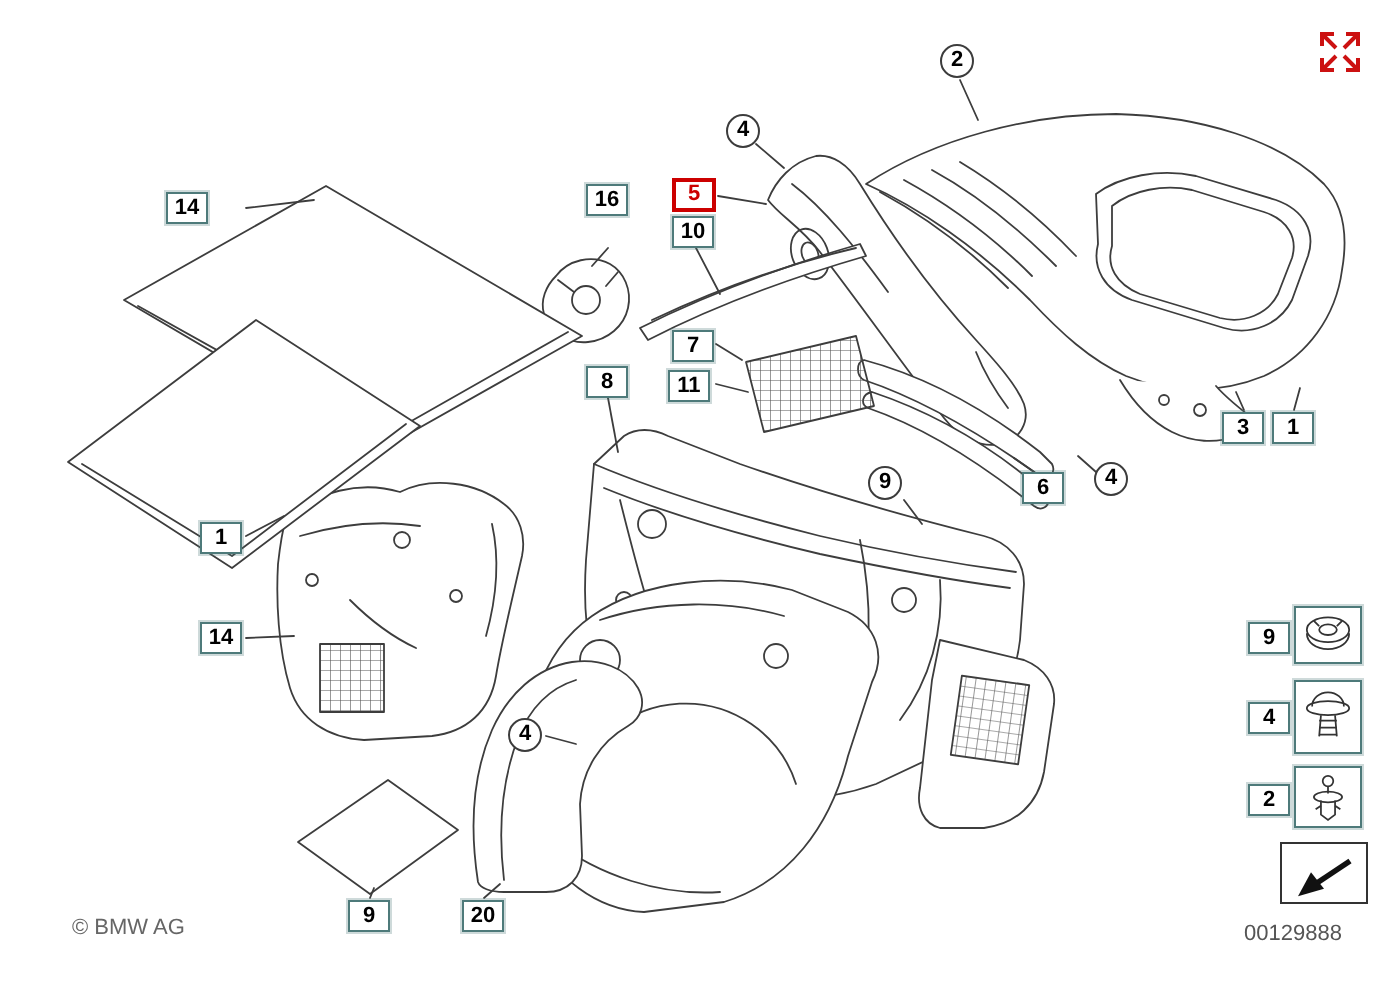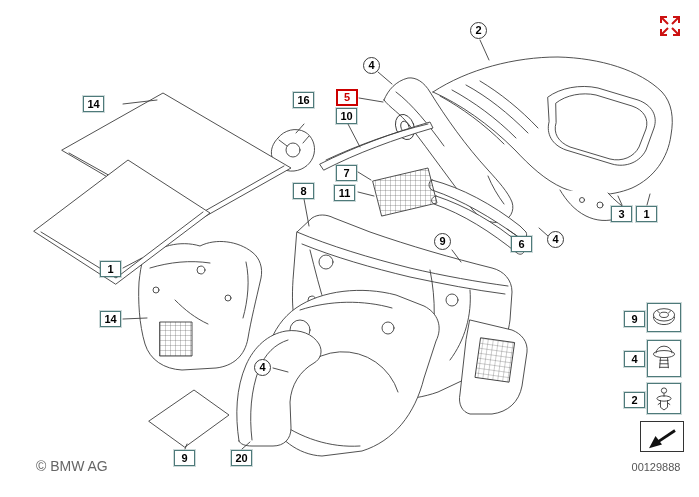--- a/index.html
+++ b/index.html
@@ -43,25 +43,25 @@
     display: flex; align-items: center; justify-content: center; cursor: pointer;
   }
   .arrowbox {
     position: absolute; z-index: 3; background: #fff;
     border: 1px solid #333;
     display: flex; align-items: center; justify-content: center;
   }
 
   .copyright {
     position: absolute; left: 36px; top: 458px; z-index: 3;
-    font-size: 14px; color: #666;
+    font-size: 11px; color: #666;
   }
   .diagnum {
     position: absolute; left: 622px; top: 461px; width: 68px; z-index: 3;
-    font-size: 11px; color: #555; text-align: center;
+    font-size: 11px; color: #555; text-align: left;
   }
   .expand {
     position: absolute; left: 658px; top: 14px; width: 24px; height: 24px;
     z-index: 3; cursor: pointer;
   }
 </style>
 </head>
 <body>
 
 <div class="stage">

